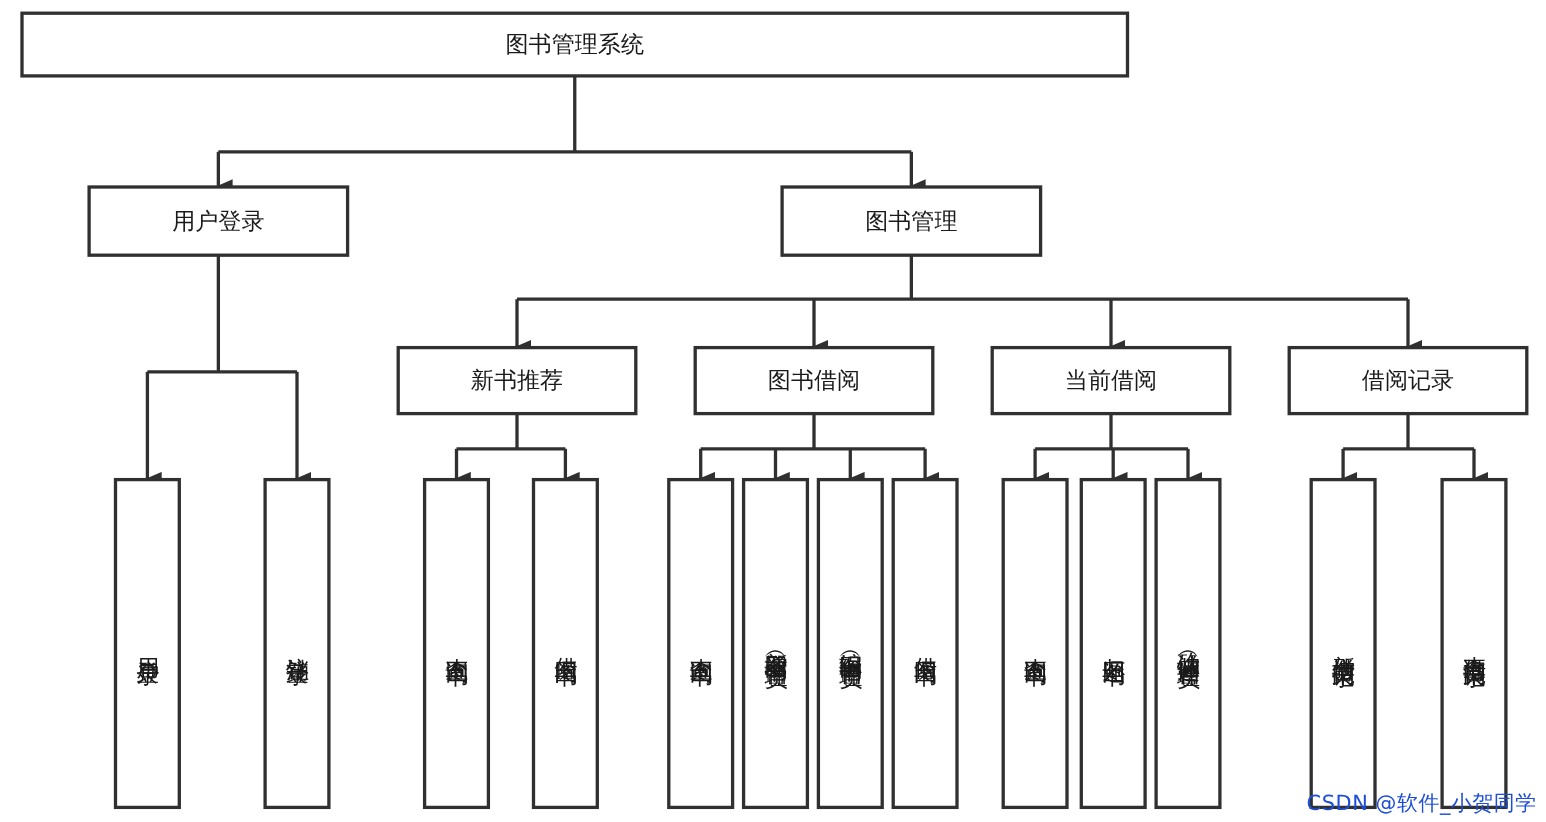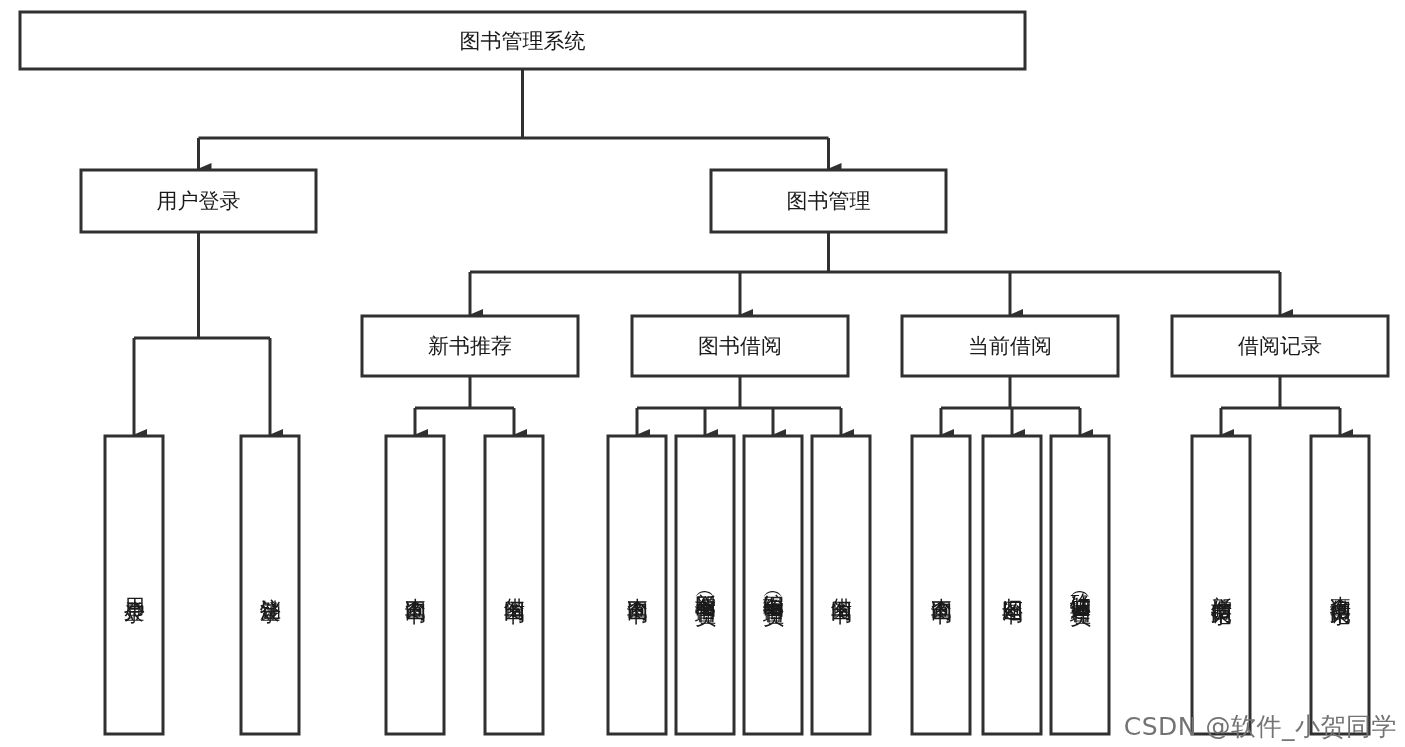--- a/index.html
+++ b/index.html
@@ -63,22 +63,22 @@
     color: #1a1a1a;
     letter-spacing: 2px;
     line-height: 1;
     white-space: nowrap;
   }
   .watermark {
     position: absolute;
     right: 8px;
     bottom: 4px;
     font-family: "DejaVu Sans", "Liberation Sans", sans-serif;
-    font-size: 25px;
-    color: #737373;
+    font-size: 19px;
+    color: #1d4ed8;
     white-space: nowrap;
     letter-spacing: 0.5px;
   }
 </style>
 </head>
 <body>
 
 <div id="diagram-root">
 
   <svg id="tree-svg" viewBox="0 0 1405 747">

